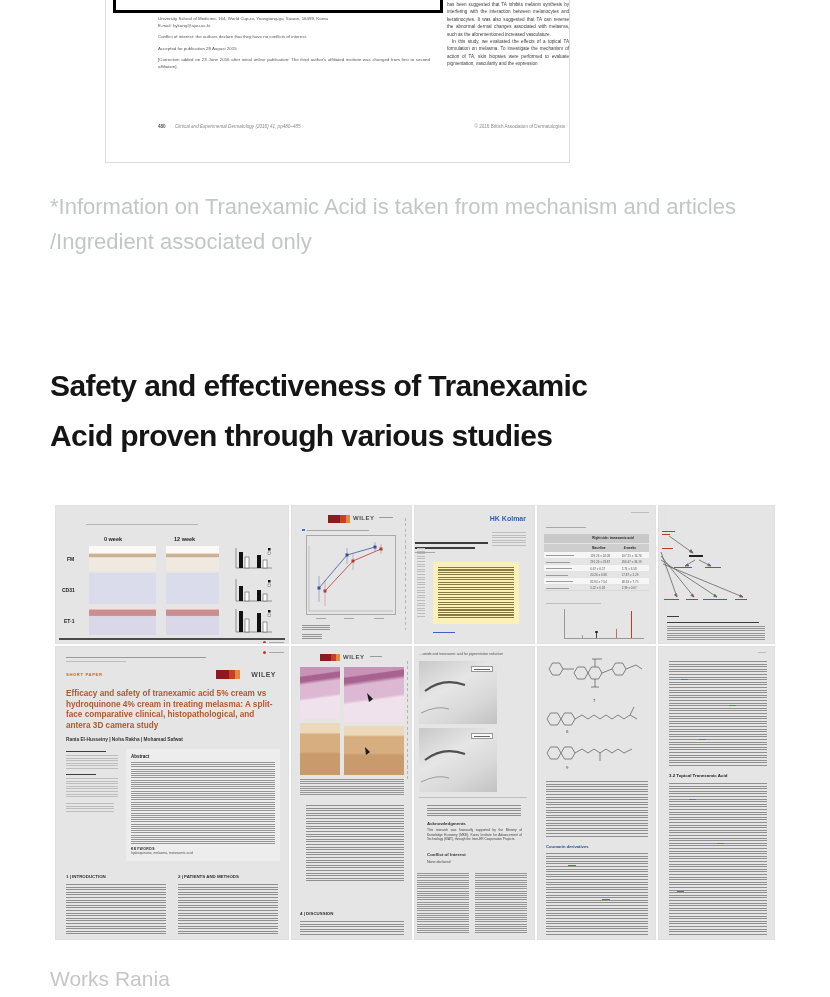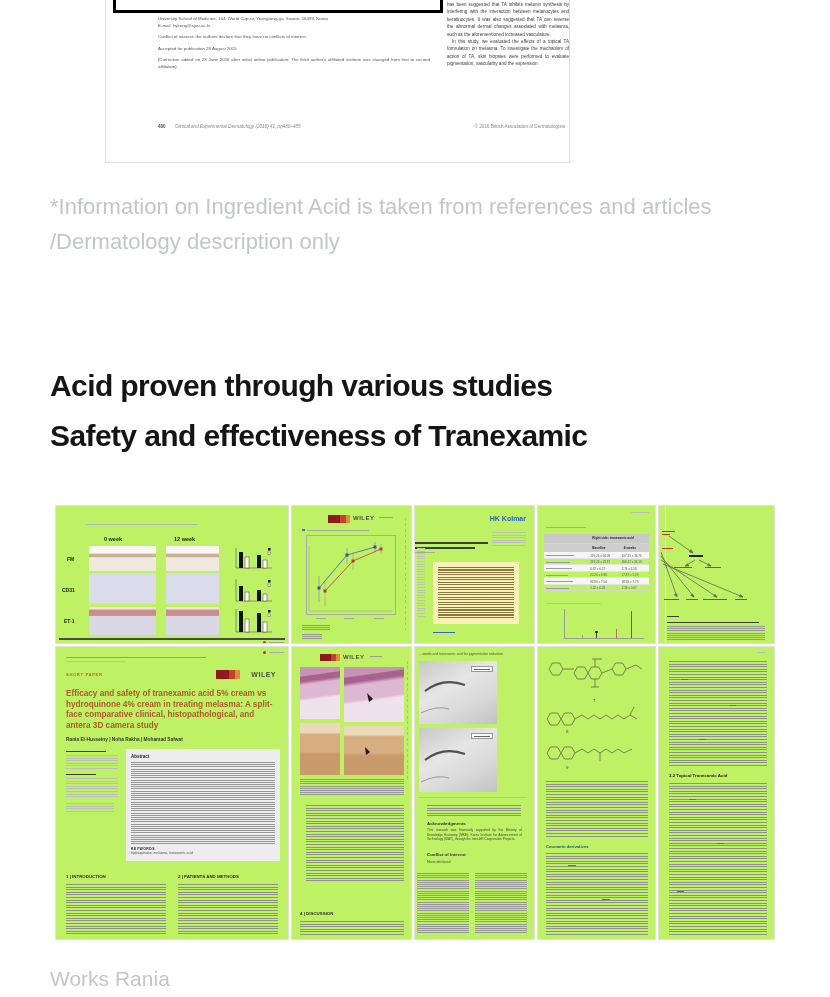--- a/index.html
+++ b/index.html
@@ -29,21 +29,21 @@
     font-size:22px; line-height:35px; color:#c3c6c9; font-weight:400; }
   .headline { position:absolute; left:50px; top:361px; width:700px;
     font-size:30px; line-height:50px; font-weight:700; color:#151515; letter-spacing:-0.6px; }
   .works-cited { position:absolute; left:50px; top:967px;
     font-size:21px; color:#c6c6c6; }
 
   
   .collage { position:absolute; left:55px; top:505px; width:720px; height:435px;
     display:grid; grid-template-columns:234px 121px 121px 119px 117px;
     grid-template-rows:139px 294px; gap:2px; }
-  .thumb { position:relative; background:#bef264; border:1px solid #e0e0e0; overflow:hidden; }
+  .thumb { position:relative; background:#e5e5e5; border:1px solid #e0e0e0; overflow:hidden; }
 
   
   .fl  { background-image:repeating-linear-gradient(to bottom,#8f8f8f 0,#8f8f8f 1px,transparent 1px,transparent 2.6px); }
   .flt { background-image:repeating-linear-gradient(to bottom,#969696 0,#969696 1px,transparent 1px,transparent 2.2px); }
   .fll { background-image:repeating-linear-gradient(to bottom,#bdbdbd 0,#bdbdbd 1px,transparent 1px,transparent 2.6px); }
   .fly { background-image:repeating-linear-gradient(to bottom,#8a7a42 0,#8a7a42 1px,transparent 1px,transparent 2.5px); }
   .ln  { background:#a8a8a8; height:1px; }
   .lnd { background:#3c3c3c; }
   .bc  { background:#4a6fd0; height:1px; }
   .rtx { background:#c0392b; height:1.4px; }
@@ -92,27 +92,27 @@
     <p class="ind">In this study, we evaluated the effects of a topical TA formulation on melasma. To investigate the mechanism of action of TA, skin biopsies were performed to evaluate pigmentation, vascularity and the expression</p>
   </div>
   <div class="pt-footer">
     <span class="pg">480</span>
     <span class="jr">Clinical and Experimental Dermatology (2016) 41, pp480–485</span>
     <span class="cc">© 2016 British Association of Dermatologists</span>
   </div>
 </div>
 
 <div class="disclaimer">
-  <div>*Information on Ingredient Acid is taken from references and articles</div>
-  <div>/Dermatology description only</div>
+  <div>*Information on Tranexamic Acid is taken from mechanism and articles</div>
+  <div>/Ingredient associated only</div>
 </div>
 
 <h2 class="headline">
+  <div>Safety and effectiveness of Tranexamic</div>
   <div>Acid proven through various studies</div>
-  <div>Safety and effectiveness of Tranexamic</div>
 </h2>
 
 <div class="collage">
 
   <div class="thumb">
     <div class="abs ln" style="left:30px;top:18px;width:112px;background:#b5b5b5;"></div>
     <span class="abs micro b" style="left:48px;top:30px;font-size:5.5px;">0 week</span>
     <span class="abs micro b" style="left:118px;top:30px;font-size:5.5px;">12 week</span>
     <span class="abs micro b" style="left:11px;top:50px;">FM</span>
     <span class="abs micro b" style="left:6px;top:81px;">CD31</span>

